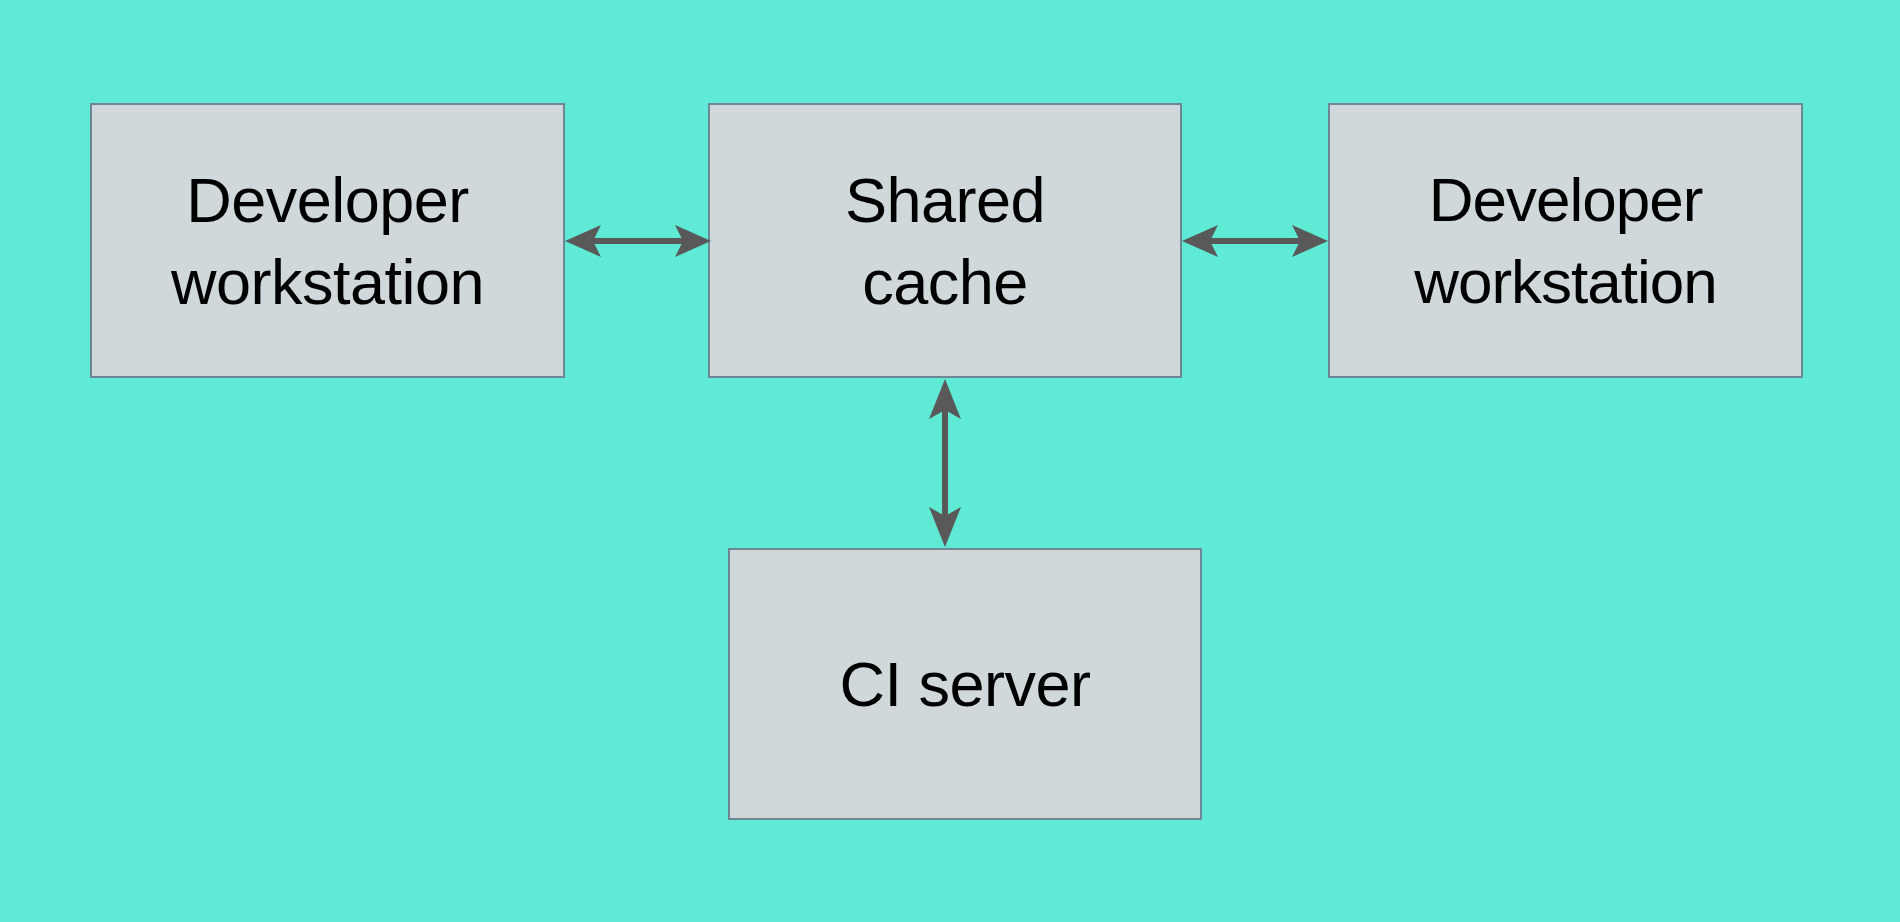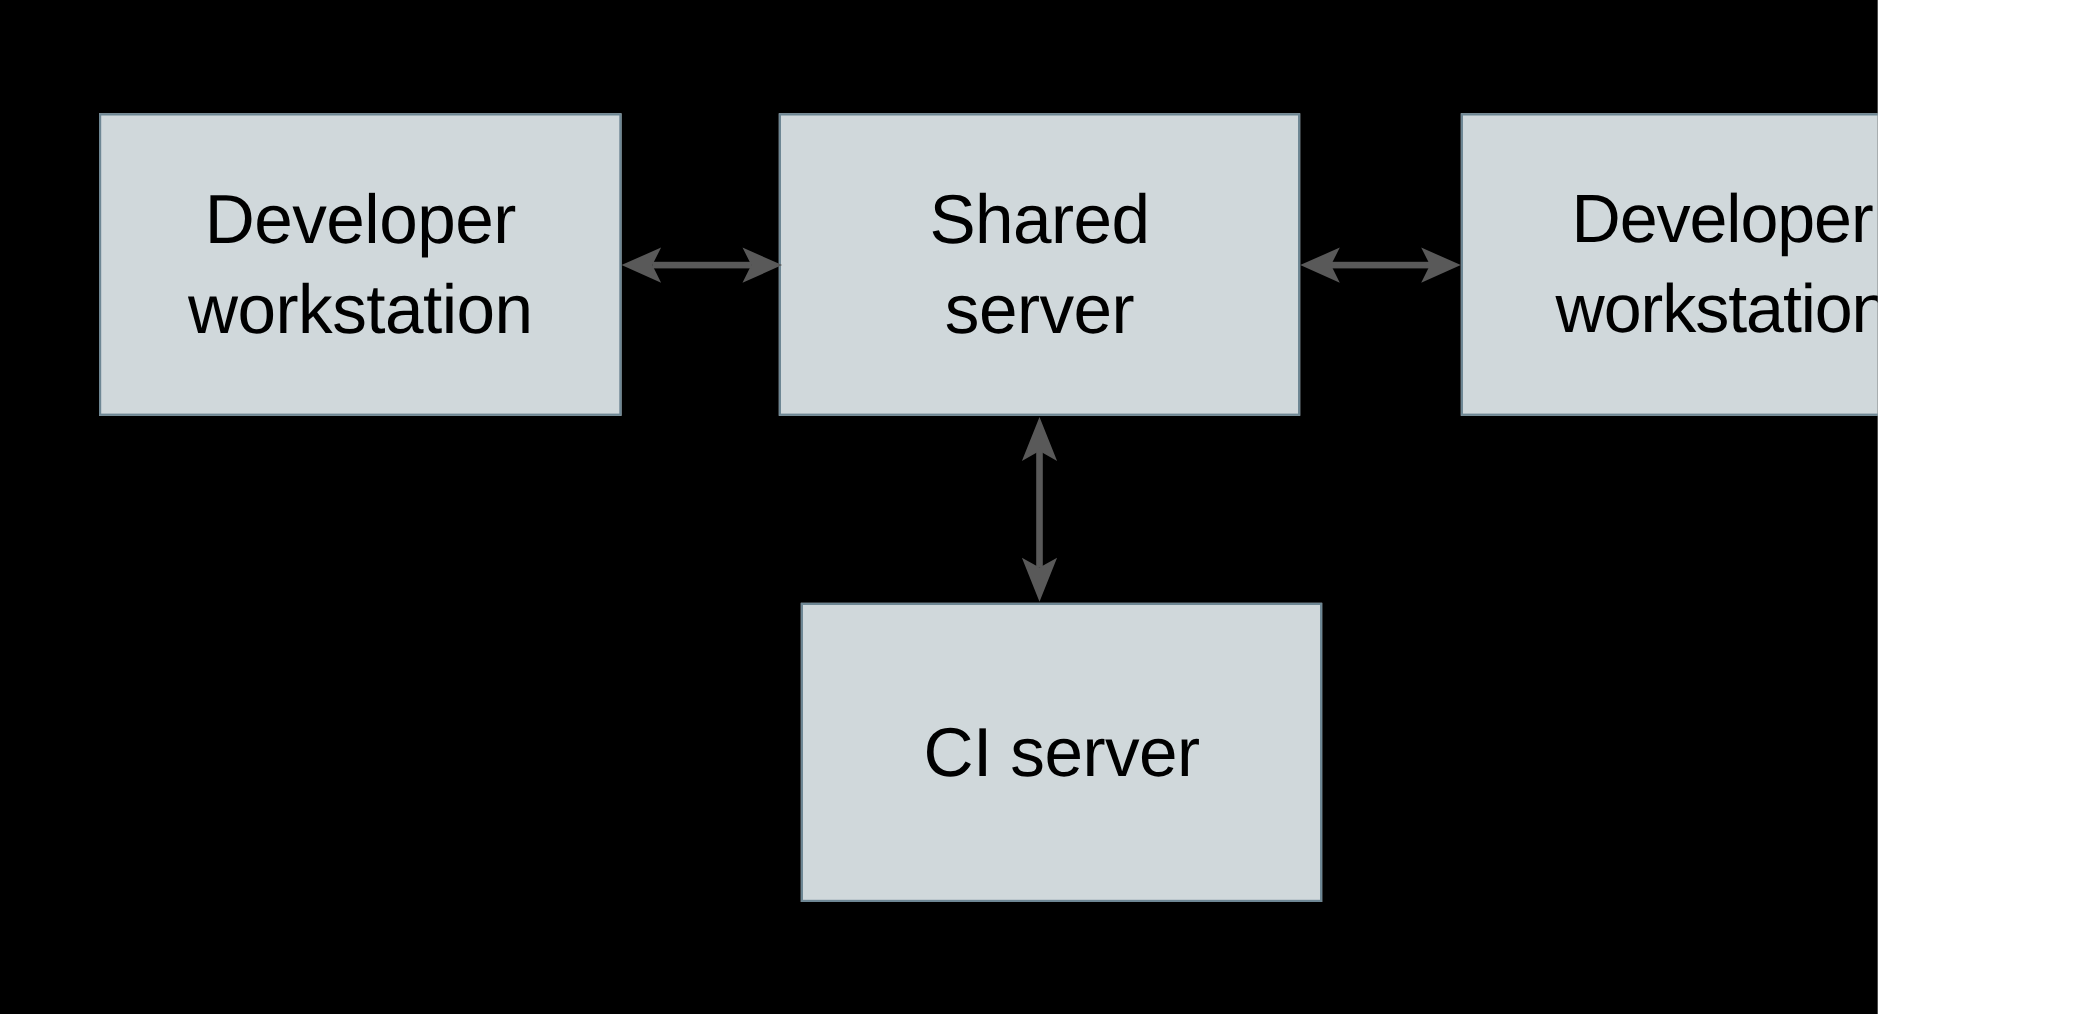--- a/index.html
+++ b/index.html
@@ -7,23 +7,23 @@
     margin: 0;
     padding: 0;
     background: #ffffff;
   }
   body {
     font-family: "Liberation Sans", sans-serif;
     -webkit-font-smoothing: antialiased;
   }
   #canvas {
     position: relative;
-    width: 1707px;
+    width: 1900px;
     height: 922px;
-    background: #000000;
+    background: #5eead4;
     overflow: hidden;
   }
   .node {
     position: absolute;
     box-sizing: border-box;
     background: #d0d8db;
     border: 2px solid #6e8794;
     display: flex;
     align-items: center;
     justify-content: center;
@@ -62,21 +62,21 @@
 
 <div id="canvas">
 
   <div class="node" id="node-dev-left">
     <span class="node-label">Developer
 workstation</span>
   </div>
 
   <div class="node" id="node-shared">
     <span class="node-label">Shared
-server</span>
+cache</span>
   </div>
 
   <div class="node" id="node-dev-right">
     <span class="node-label">Developer
 workstation</span>
   </div>
 
   <div class="node" id="node-ci">
     <span class="node-label">CI server</span>
   </div>

